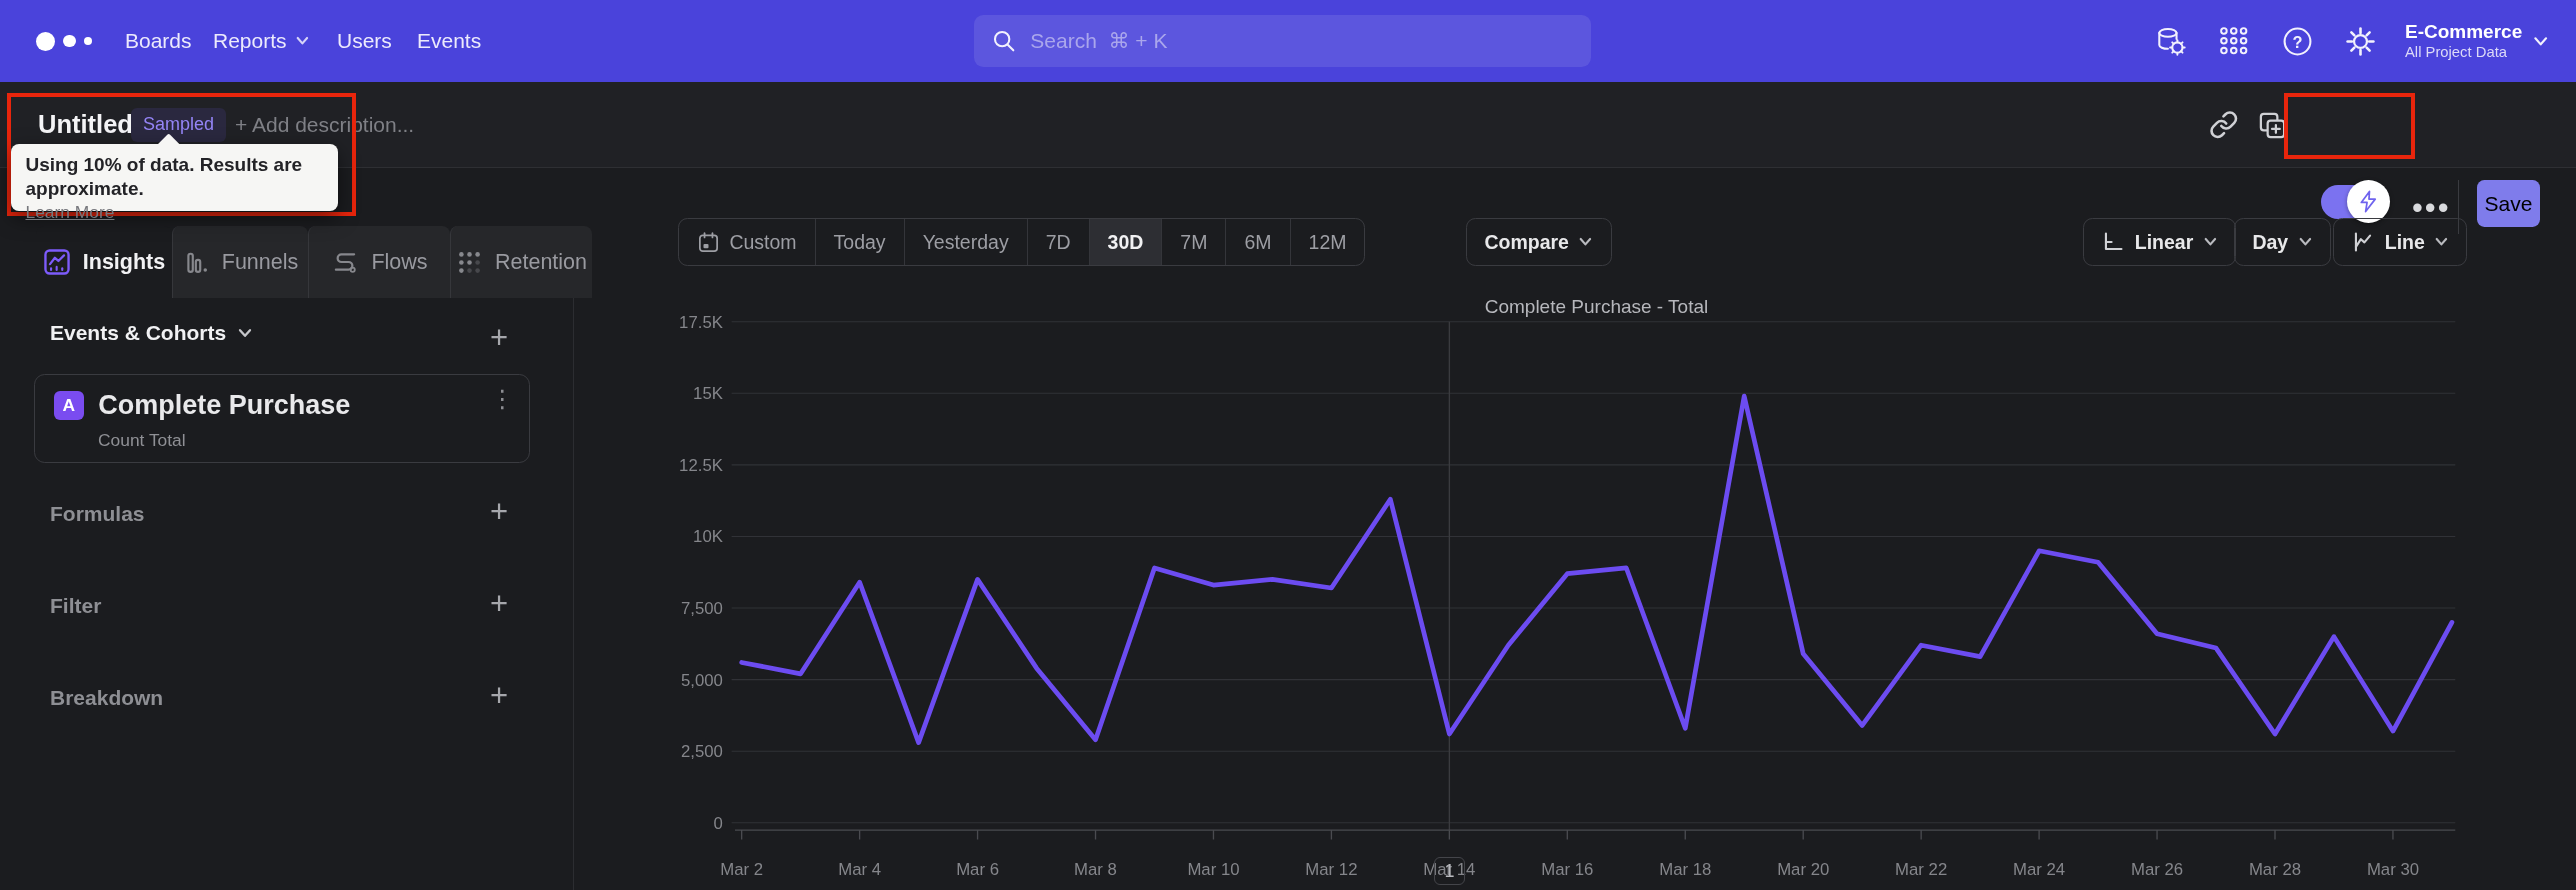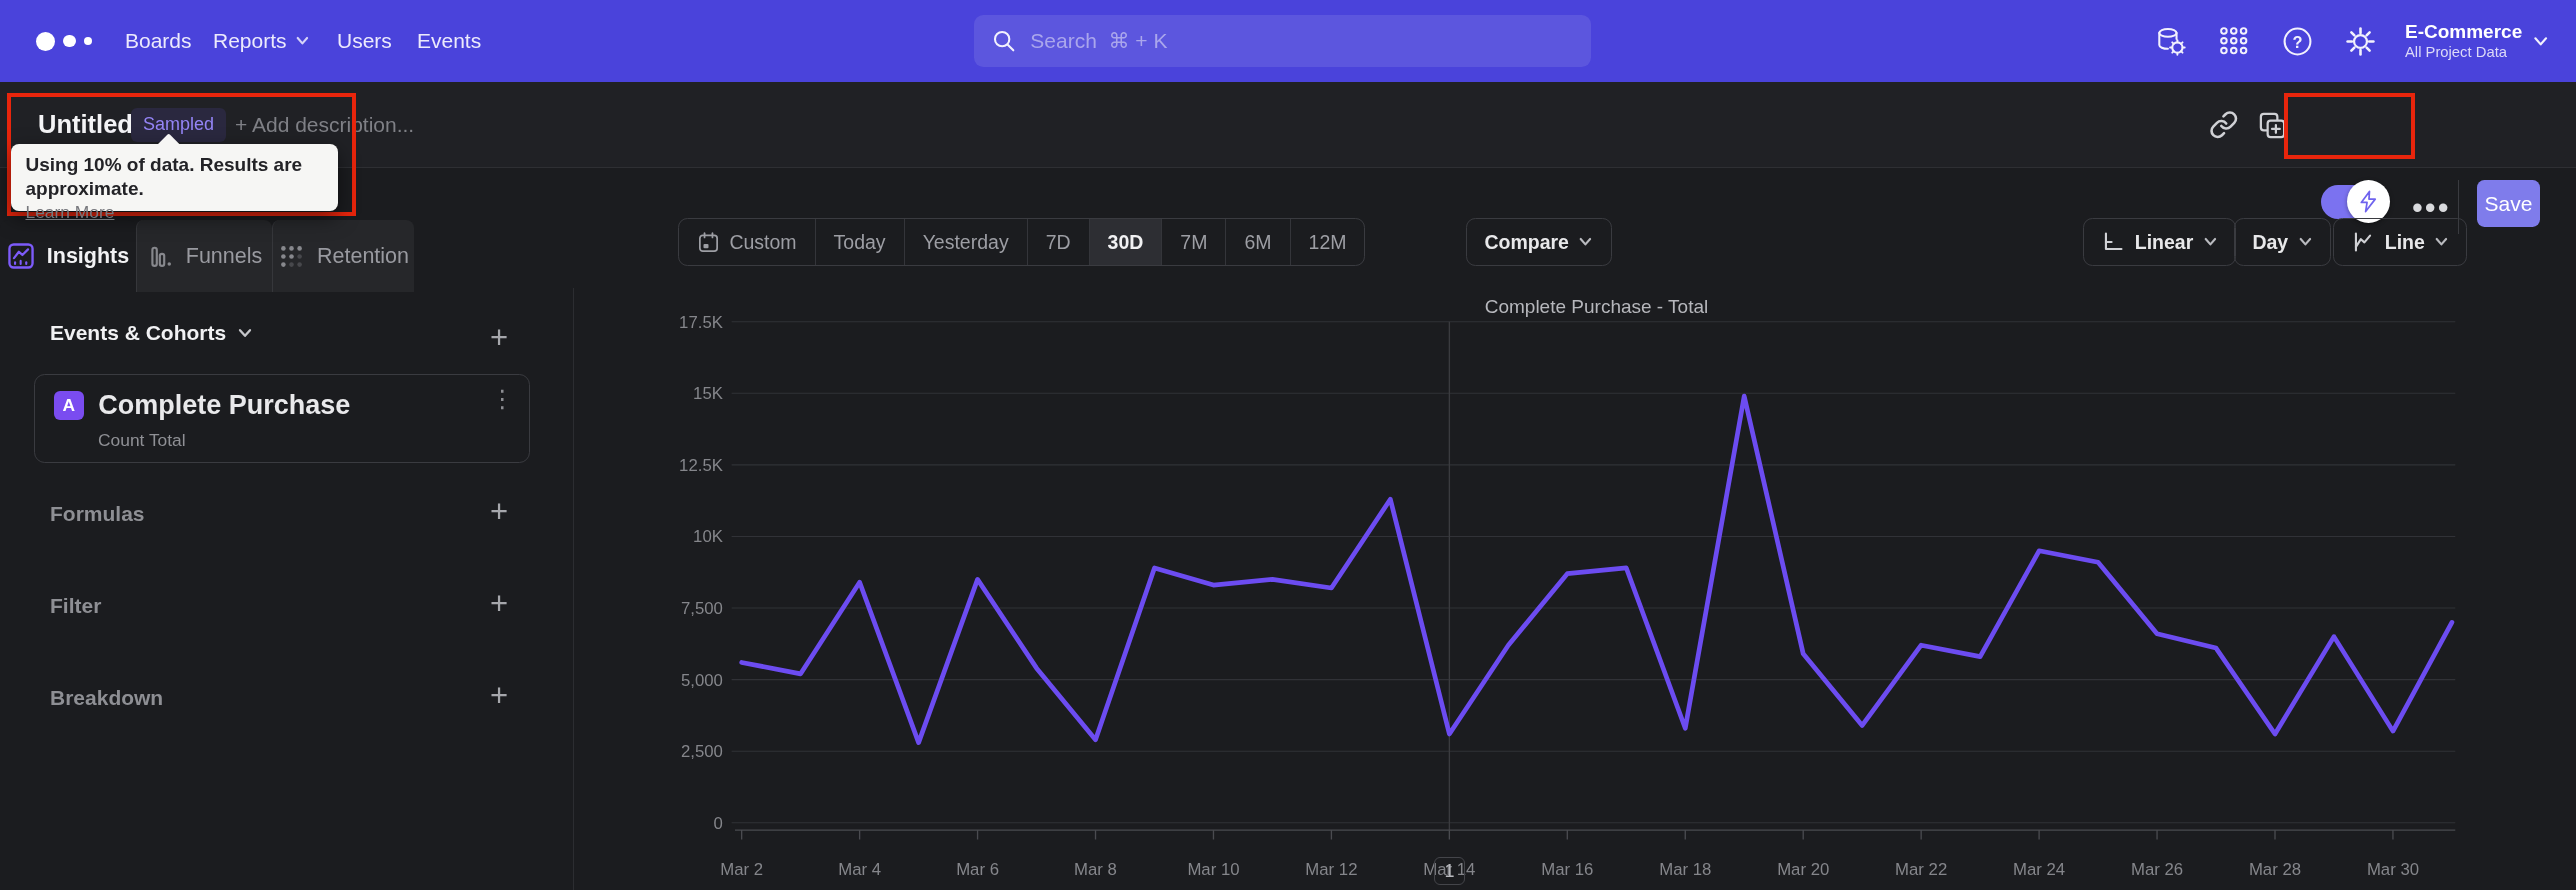--- a/index.html
+++ b/index.html
@@ -40,32 +40,32 @@
   .add-desc { position:absolute; left:235px; top:0; height:85px; display:flex; align-items:center;
               color:#7f8086; font-size:21px; cursor:text; }
   .hicon { position:absolute; top:25.5px; width:35px; height:35px; display:flex; align-items:center; justify-content:center; cursor:pointer; }
   .toggle { position:absolute; left:2321px; top:103px; width:64px; height:34px; background:#7b72f0; border-radius:17.4px; cursor:pointer; }
   .toggle .knob { position:absolute; right:-5.4px; top:-4.7px; width:43px; height:43px; background:#fff; border-radius:50%;
                   display:flex; align-items:center; justify-content:center; box-shadow:0 1.3px 4px rgba(0,0,0,.35); }
   .dots-h { position:absolute; left:2412px; top:85px; height:81px; display:flex; align-items:center;
             color:#d9dadd; font-size:31px; letter-spacing:2px; cursor:pointer; }
   .vdiv { position:absolute; left:2458px; top:98px; width:1.3px; height:54px; background:#3a3b40; }
   .save-btn { position:absolute; left:2477px; top:98px; width:63px; height:47px; background:#7f7ceb; border:none;
-              border-radius:7.4px; color:#ffffff; font-size:21px; font-weight:500; font-family:"Liberation Sans",sans-serif; cursor:pointer; }
+              border-radius:7.4px; color:#000000; font-size:21px; font-weight:500; font-family:"Liberation Sans",sans-serif; cursor:pointer; }
 
   
   .red-box { border:4px solid #e8250c; background:transparent; z-index:25; pointer-events:none; }
   .tooltip { left:10.7px; top:144px; width:327px; height:67px; background:#f6f6f4; border-radius:8px; z-index:30;
              box-shadow:0 6.7px 20px rgba(0,0,0,.5); padding:9.4px 14.8px 0 14.8px; }
   .tooltip .arrow { position:absolute; left:149px; top:-7.4px; width:17.4px; height:17.4px; background:#f6f6f4; transform:rotate(45deg); border-radius:2px; }
   .tooltip .t1 { color:#232327; font-size:19px; font-weight:700; line-height:24px; }
   .tooltip .t2 { color:#77787d; font-size:17.4px; text-decoration:underline; line-height:23px; cursor:pointer; display:inline-block; }
 
   
-  .tabs { left:0; top:220px; height:72px; display:flex; z-index:5; }
+  .tabs { left:0; top:226px; height:72px; display:flex; z-index:5;padding-left:36px; }
   .tab { height:72px; display:flex; align-items:center; justify-content:center; gap:12px;
          font-size:21.5px; border-radius:8px 8px 0 0; cursor:pointer; }
   .tab.inactive { background:#26272a; color:#999aa0; font-weight:500; border-left:1.3px solid #36373b; }
   .tab.active { background:#1b1c1f; color:#f2f2f4; font-weight:600; border-left:none; }
 
   
   .side-border { left:573px; top:288px; width:1.3px; height:602px; background:#2c2d31; }
   .side-header { left:50px; top:321px; display:flex; align-items:center; gap:10.7px; color:#f1f1f3;
                  font-size:21px; font-weight:700; cursor:pointer; }
   .plus-btn { position:absolute; width:34px; height:34px; display:flex; align-items:center; justify-content:center;
@@ -257,20 +257,27 @@
     </div>
     <div class="tab inactive" style="width:136px;">
       <svg width="27" height="27" viewBox="0 0 40 40">
         <g fill="none" stroke="#87888d" stroke-width="3.2" stroke-linecap="round">
           <rect x="8" y="7" width="6.5" height="27" rx="3.2"></rect>
           <rect x="19" y="16" width="6.5" height="18" rx="3.2"></rect>
           <circle cx="33" cy="31" r="2.6" fill="#87888d" stroke="none"></circle>
         </g>
       </svg>
       <span>Funnels</span>
+    </div>
+    <div class="tab inactive" style="width:142px;">
+      <svg width="28" height="28" viewBox="0 0 40 40">
+        <path d="M33,9 H15 a5.5,5.5 0 0 0 0,11 h10 a5.5,5.5 0 0 1 0,11 H7" fill="none" stroke="#87888d" stroke-width="3.2" stroke-linecap="round"></path>
+        <circle cx="31" cy="31" r="3" fill="none" stroke="#87888d" stroke-width="2.6"></circle>
+      </svg>
+      <span>Flows</span>
     </div>
     <div class="tab inactive" style="width:142px;">
       <svg width="27" height="27" viewBox="0 0 40 40">
         <g fill="#87888d">
           <circle cx="8" cy="8" r="3.4"></circle>
             <circle cx="20" cy="8" r="3.4"></circle>
             <circle cx="32" cy="8" r="3.4"></circle>
           <circle cx="8" cy="20" r="3.4"></circle>
             <circle cx="20" cy="20" r="3.4"></circle>
             <circle cx="32" cy="20" r="3.4" opacity="0.35"></circle>

